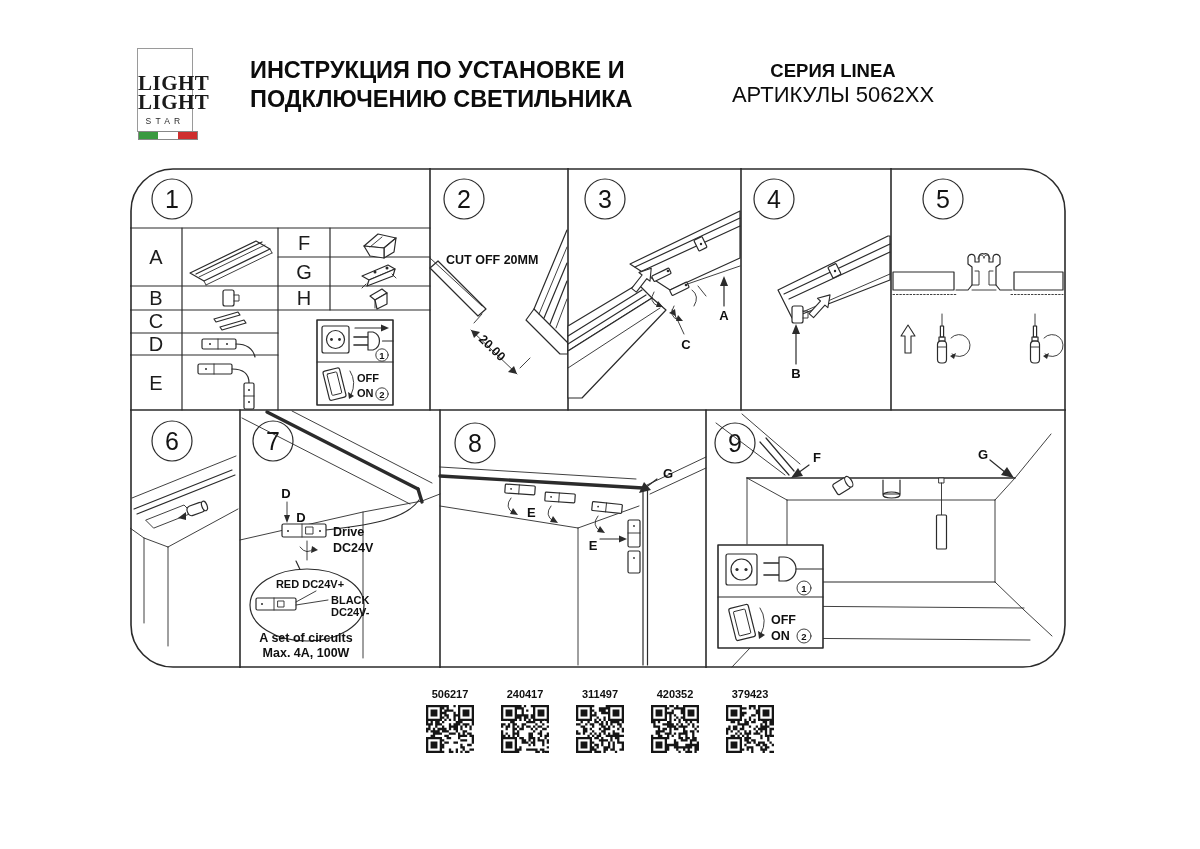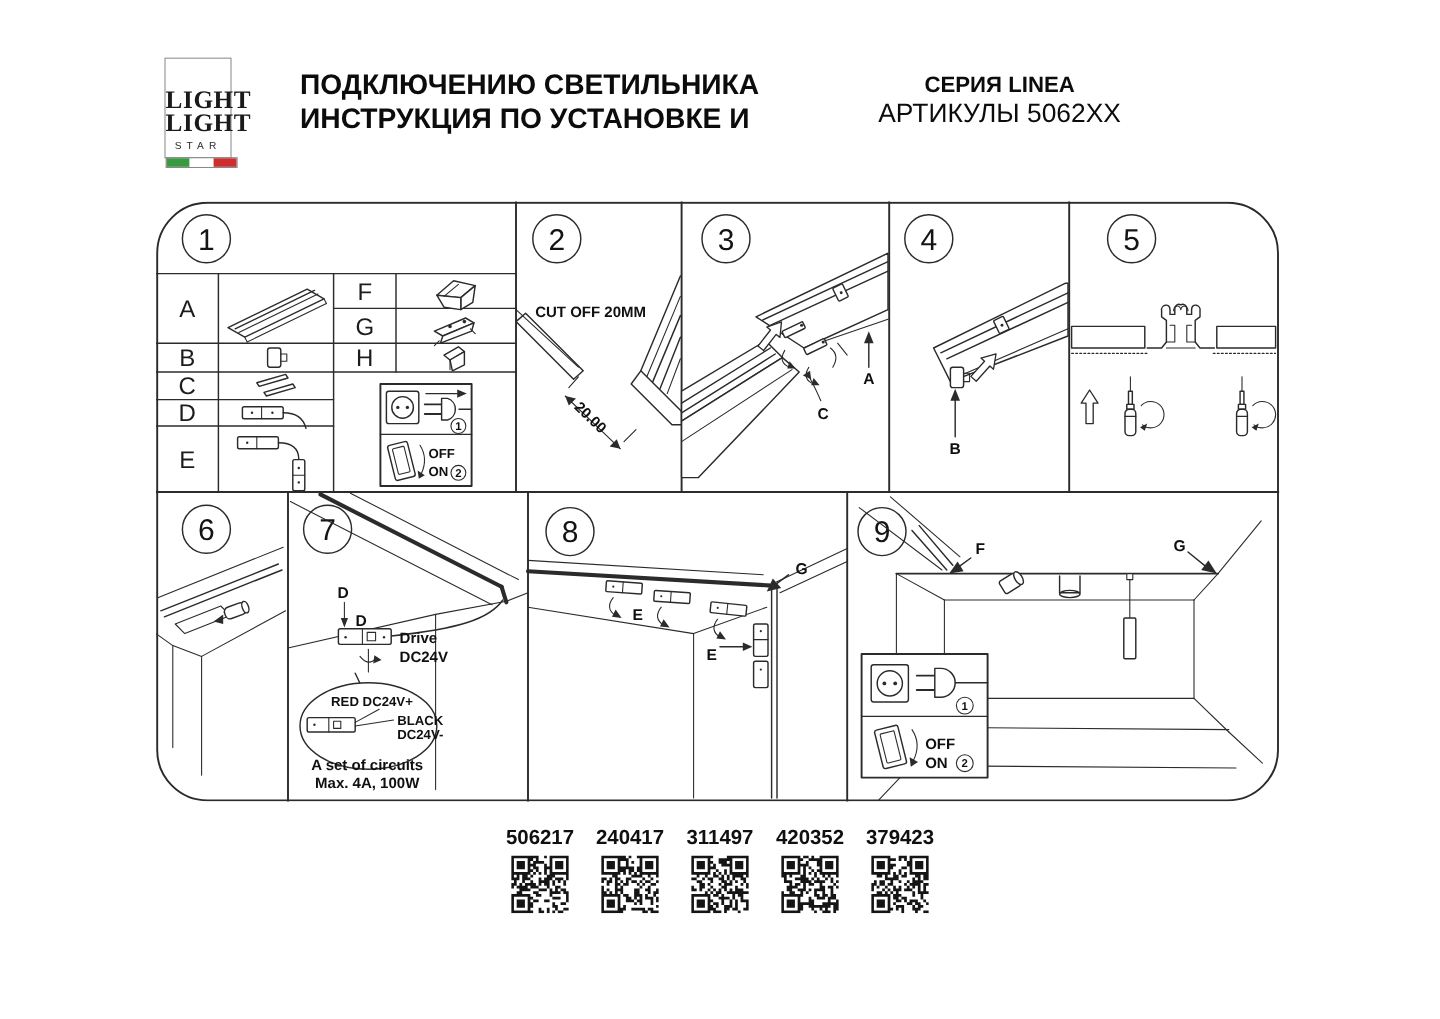--- a/index.html
+++ b/index.html
@@ -29,42 +29,42 @@
   .wht{fill:#fff;}
   .num{font-size:25px;fill:#141414;}
   .letter{font-size:20px;fill:#1c1c1c;}
   .lbl{font-size:13px;font-weight:bold;fill:#101010;}
   .lbl2{font-size:11px;font-weight:bold;fill:#101010;}
   .sm{font-size:12.5px;font-weight:bold;fill:#101010;}
   .stepn{font-size:9.5px;font-weight:bold;fill:#101010;}
   
   .qr-row{position:absolute;left:0;top:688px;width:1200px;display:flex;justify-content:center;gap:15px;}
   .qr-item{width:60px;text-align:center;}
-  .qr-label{font-size:17px;font-weight:bold;color:#101010;margin-bottom:5px;}
+  .qr-label{font-size:11px;font-weight:bold;color:#101010;margin-bottom:5px;}
   .qr-item svg{display:block;margin:0 auto;}
 </style>
 </head>
 <body>
 
 <div class="page">
 
   <div class="logo">
     <div class="l1">LIGHT</div>
     <div class="l2">LIGHT</div>
     <div class="l3">STAR</div>
     <div class="flag">
       <span style="background:#3a9a40"></span>
       <span style="background:#ffffff"></span>
       <span style="background:#cf2e2e"></span>
     </div>
   </div>
 
   <div class="title">
+    <div>ИНСТРУКЦИЯ ПО УСТАНОВКЕ И</div>
     <div>ПОДКЛЮЧЕНИЮ СВЕТИЛЬНИКА</div>
-    <div>ИНСТРУКЦИЯ ПО УСТАНОВКЕ И</div>
   </div>
 
   <div class="series">
     <div class="s1">СЕРИЯ LINEA</div>
     <div class="s2">АРТИКУЛЫ 5062XX</div>
   </div>
 
   <svg class="diagram" width="936" height="500" viewBox="0 0 936 500">
     <defs>
       <pattern id="hatch" patternUnits="userSpaceOnUse" width="6" height="6" patternTransform="rotate(45)">

